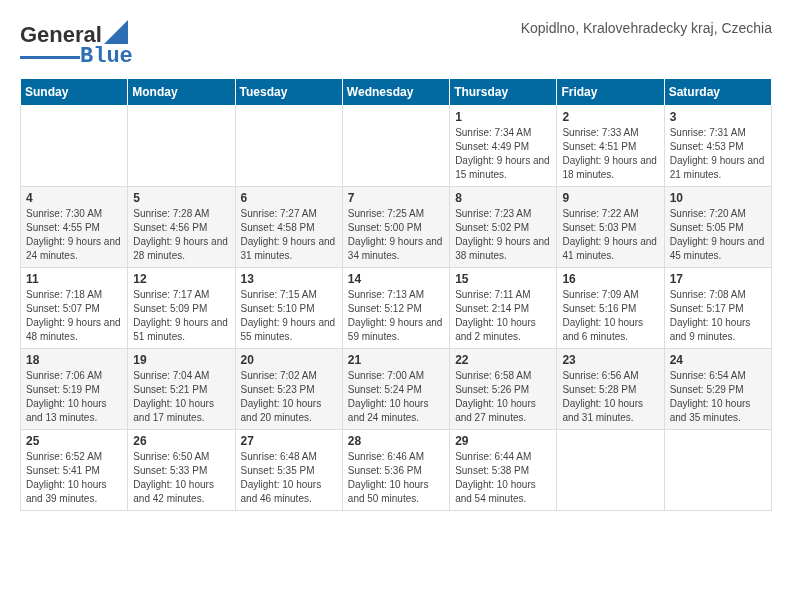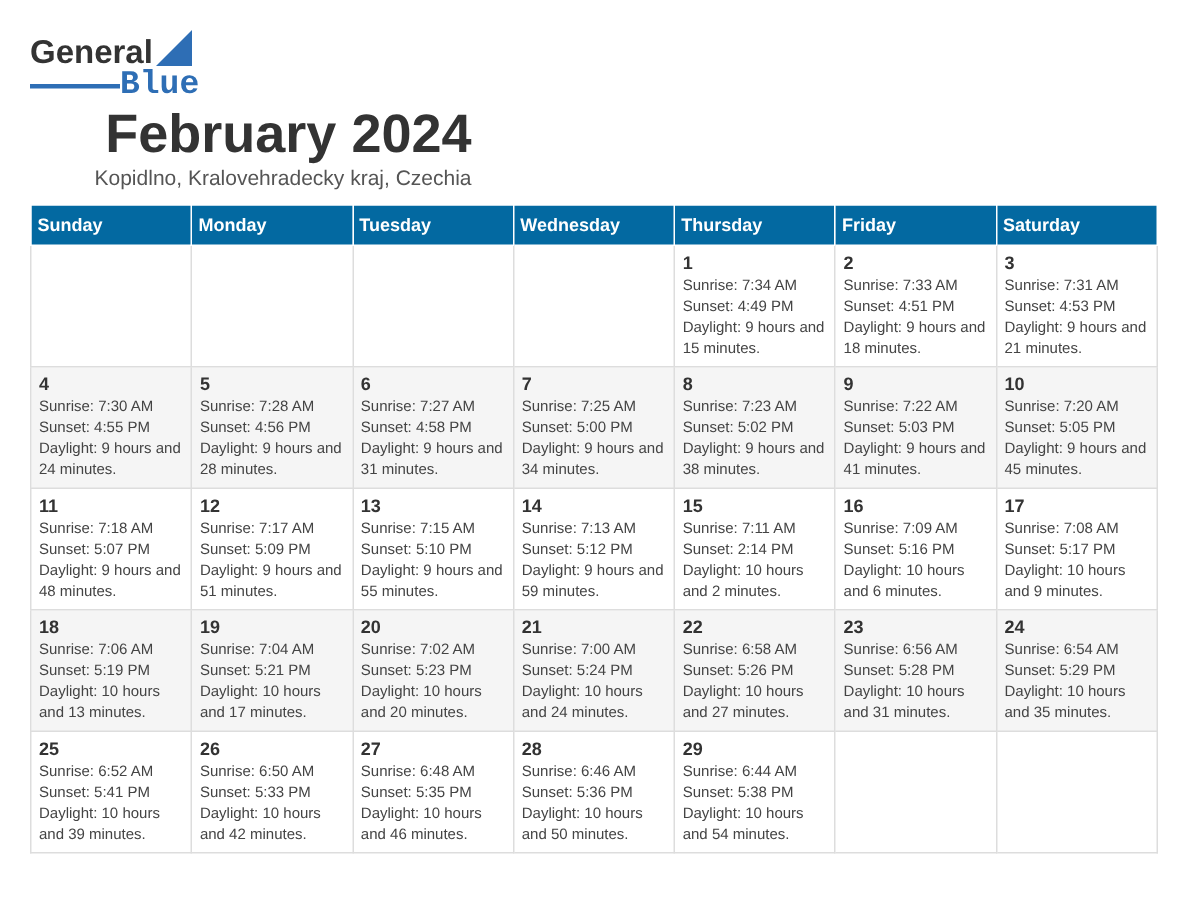--- a/index.html
+++ b/index.html
@@ -8,21 +8,20 @@
       background: #fff;
       padding: 20px;
       width: 792px;
       min-height: 612px;
     }
     .header-section {
       display: flex;
       justify-content: space-between;
       align-items: flex-start;
       margin-bottom: 10px;
-      flex-direction: column;
     }
     .logo {
       display: flex;
       flex-direction: column;
       align-items: flex-start;
     }
     .logo-text {
       font-size: 22px;
       font-weight: bold;
       color: #333;
@@ -94,21 +93,20 @@
       <svg width="24" height="24" viewBox="0 0 24 24" style="margin-left:2px; margin-bottom:2px;">
         <polygon points="0,24 24,24 24,0" fill="#2e6eb5"></polygon>
       </svg>
     </div>
     <div style="display:flex; align-items:center;">
       <div style="width:60px; height:3px; background:#2e6eb5;"></div>
       <span class="logo-text" style="color:#2e6eb5; margin-left:0;font-family:Liberation Mono, monospace;">Blue</span>
     </div>
   </div>
   <div class="title-section">
-    <div class="month-year">February 2024</div>
     <div class="location">Kopidlno, Kralovehradecky kraj, Czechia</div>
   </div>
 </div>
 
 <table class="calendar">
   <thead>
     <tr>
     <th>Sunday</th>
         <th>Monday</th>
         <th>Tuesday</th>

